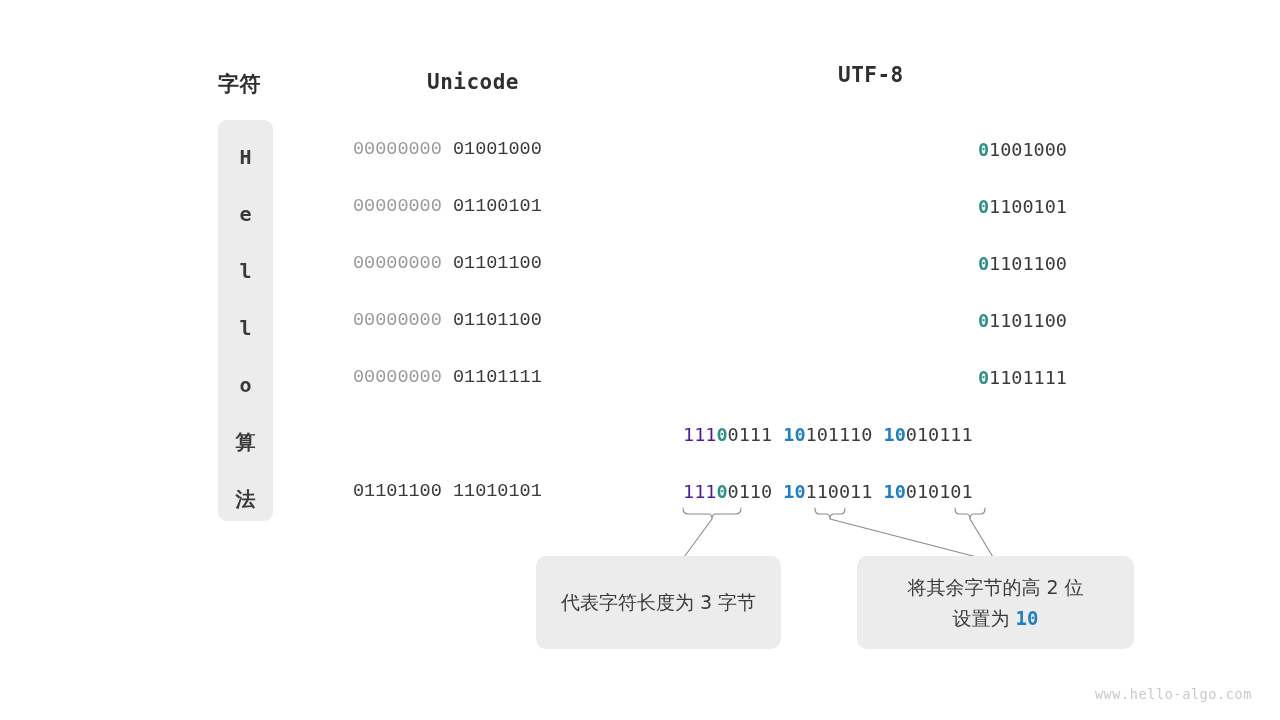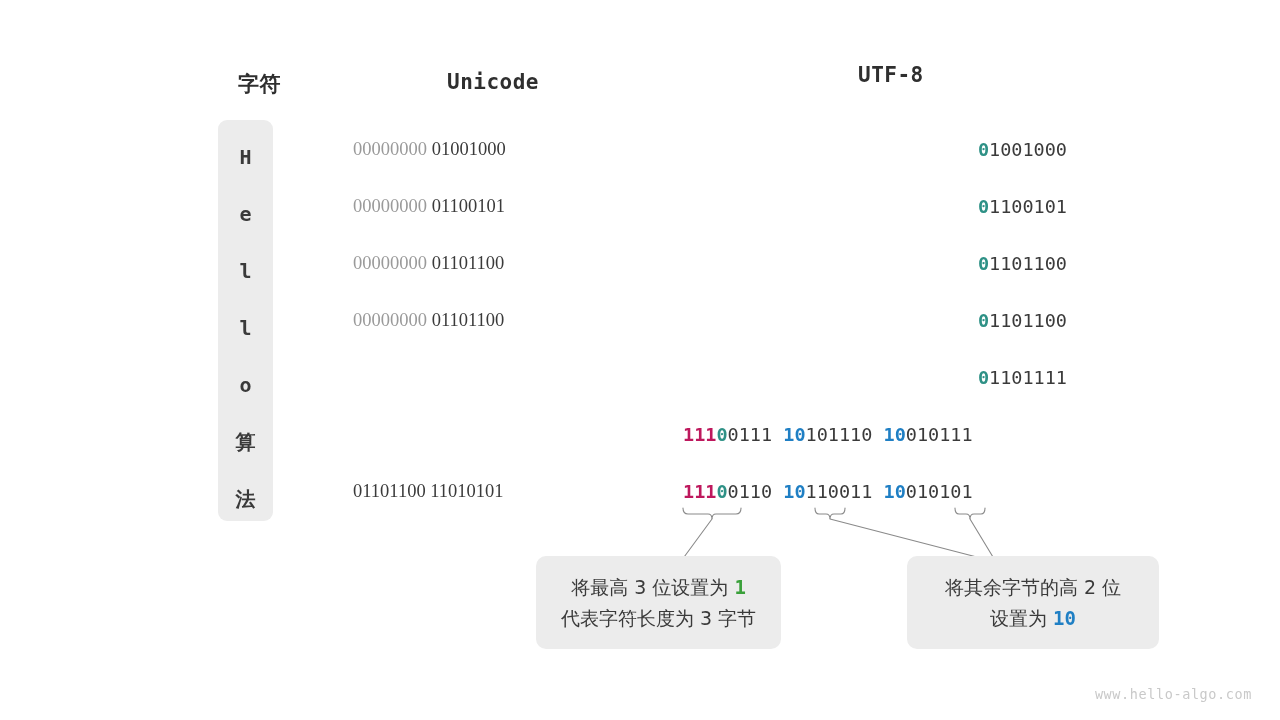--- a/index.html
+++ b/index.html
@@ -24,21 +24,20 @@
 
   
   .col-header {
     position: absolute;
     font-family: "DejaVu Sans Mono", "Liberation Mono", monospace;
     font-weight: bold;
     font-size: 21px;
     color: #2f2f2f;
     white-space: nowrap;
     letter-spacing: 0.5px;
-    margin-left: 20px;
   }
   #hdr-char  { left: 218px; top: 70px; }
   #hdr-uni   { left: 427px; top: 70px; }
   #hdr-utf   { left: 838px; top: 63px; }
 
   
   #char-column {
     position: absolute;
     left: 218px;
     top: 120px;
@@ -57,21 +56,21 @@
     font-family: "DejaVu Sans Mono", "Liberation Mono", monospace;
     font-weight: bold;
     font-size: 20px;
     color: #3a3a3a;
   }
 
   
   .uni-row {
     position: absolute;
     left: 353px;
-    font-family: Liberation Serif, serif;
+    font-family: Liberation Mono, monospace;
     font-size: 18.5px;
     color: #3a3a3a;
     white-space: pre;
     letter-spacing: 0px;
   }
   .uni-row .dim { color: #9a9a9a; }
 
   .utf-row {
     position: absolute;
     font-family: "DejaVu Sans Mono", "Liberation Mono", monospace;
@@ -81,21 +80,21 @@
   }
   .utf-ascii {
     right: 213px;   
     text-align: right;
   }
   .utf-multi {
     left: 683px;
   }
 
   .teal  { color: #2e9186; font-weight: bold; }
-  .green { color: #be185d; font-weight: bold; text-align: center; }
+  .green { color: #4c1d95; font-weight: normal; text-align: center; }
   .blue  { color: #1f7fc4; font-weight: bold; }
 
   
   #connectors {
     position: absolute;
     left: 0; top: 0;
     width: 1280px;
     height: 720px;
     pointer-events: none;
   }
@@ -113,22 +112,22 @@
     justify-content: center;
     align-items: center;
     line-height: 31px;
     text-align: center;
   }
   #callout-1 {
     left: 536px; top: 556px;
     width: 245px; height: 93px;
   }
   #callout-2 {
-    left: 907px; top: 556px;
-    width: 252px; height: 93px;
+    left: 857px; top: 556px;
+    width: 277px; height: 93px;
   }
   .callout .line { white-space: pre; }
   .callout .hl-green { color: #3aa03a; font-weight: bold; font-family: "DejaVu Sans Mono","Liberation Mono",monospace; }
   .callout .hl-blue  { color: #1f7fc4; font-weight: bold; font-family: "DejaVu Sans Mono","Liberation Mono",monospace; }
 
   
   #watermark {
     position: absolute;
     right: 28px;
     bottom: 18px;
@@ -154,20 +153,21 @@
     <div class="char-cell" style="top:195px;">l</div>
     <div class="char-cell" style="top:252px;">o</div>
     <div class="char-cell" style="top:309px;">算</div>
     <div class="char-cell" style="top:366px;">法</div>
   </div>
 
   <div class="uni-row" style="top:139px;"><span class="dim">00000000</span> <span>01001000</span></div>
   <div class="uni-row" style="top:196px;"><span class="dim">00000000</span> <span>01100101</span></div>
   <div class="uni-row" style="top:253px;"><span class="dim">00000000</span> <span>01101100</span></div>
   <div class="uni-row" style="top:310px;"><span class="dim">00000000</span> <span>01101100</span></div>
+  <div class="uni-row" style="top:367px;"><span class="dim">00000000</span> <span>01101111</span></div>
   <div class="uni-row" style="top:481px;"><span>01101100</span> <span>11010101</span></div>
 
   <div class="utf-row utf-ascii" style="top:139px;"><span class="teal">0</span><span>1001000</span></div>
   <div class="utf-row utf-ascii" style="top:196px;"><span class="teal">0</span><span>1100101</span></div>
   <div class="utf-row utf-ascii" style="top:253px;"><span class="teal">0</span><span>1101100</span></div>
   <div class="utf-row utf-ascii" style="top:310px;"><span class="teal">0</span><span>1101100</span></div>
   <div class="utf-row utf-ascii" style="top:367px;"><span class="teal">0</span><span>1101111</span></div>
 
   <div class="utf-row utf-multi" style="top:424px;"><span class="green">111</span><span class="teal">0</span><span>0111</span> <span class="blue">10</span><span>101110</span> <span class="blue">10</span><span>010111</span></div>
 
@@ -183,21 +183,20 @@
       <path d="M815,508 Q815,514 819,514 L826,514 Q830,514 830,519 Q830,514 834,514 L841,514 Q845,514 845,508"></path>
 
       <path d="M955,508 Q955,514 959,514 L966,514 Q970,514 970,519 Q970,514 974,514 L981,514 Q985,514 985,508"></path>
 
       <path d="M830,519 L996,562"></path>
       <path d="M970,519 L996,562"></path>
     </g>
   </svg>
 
   <div class="callout" id="callout-1">
-    <div class="line"><span>将最高 3 位设置为 </span><span class="hl-green">1</span></div>
     <div class="line">代表字符长度为 3 字节</div>
   </div>
 
   <div class="callout" id="callout-2">
     <div class="line">将其余字节的高 2 位</div>
     <div class="line"><span>设置为 </span><span class="hl-blue">10</span></div>
   </div>
 
   <div id="watermark">www.hello-algo.com</div>
 

